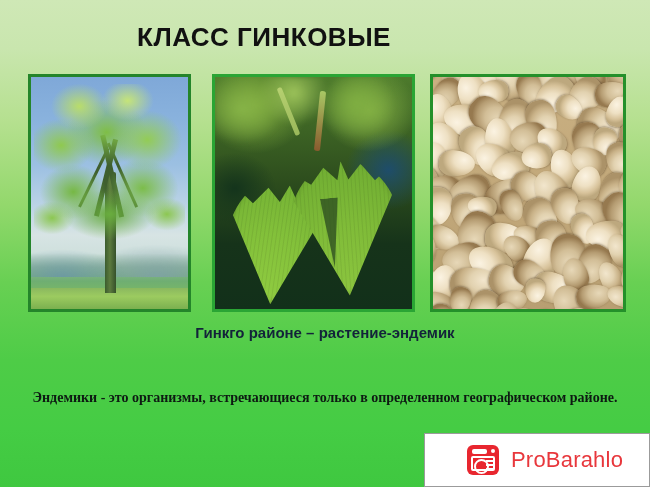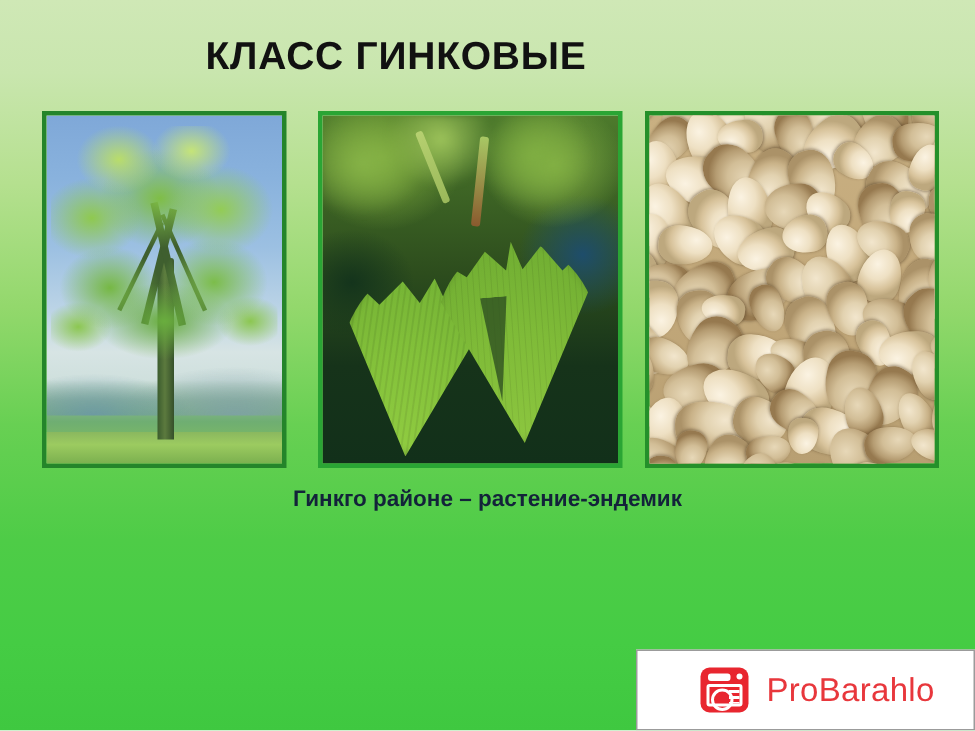--- a/index.html
+++ b/index.html
@@ -399,20 +399,21 @@
           <div class="seed l" style="width: 24.8101px; height: 29.7715px; left: 136.243px; top: 228.792px; transform: rotate(94.1282deg);"></div>
           <div class="seed " style="width: 29.8581px; height: 43.5717px; left: 160.013px; top: 229.346px; transform: rotate(301.939deg);"></div>
           <div class="seed d" style="width: 21.4807px; height: 26.2334px; left: 190.831px; top: 227.878px; transform: rotate(348.31deg);"></div>
         </div>
     </div>
 
   </div>
 
   <div id="caption">Гинкго районе – растение-эндемик</div>
 
+  <div id="definition">Эндемики - это организмы, встречающиеся только в определенном географическом районе.</div>
 
   <div id="watermark">
     <div id="wm-icon">
       <div class="cam-top"></div>
       <div class="cam-dot"></div>
       <div class="cam-body"></div>
       <div class="cam-lens"></div>
       <div class="cam-grid"></div>
     </div>
     <div id="wm-text">ProBarahlo</div>

